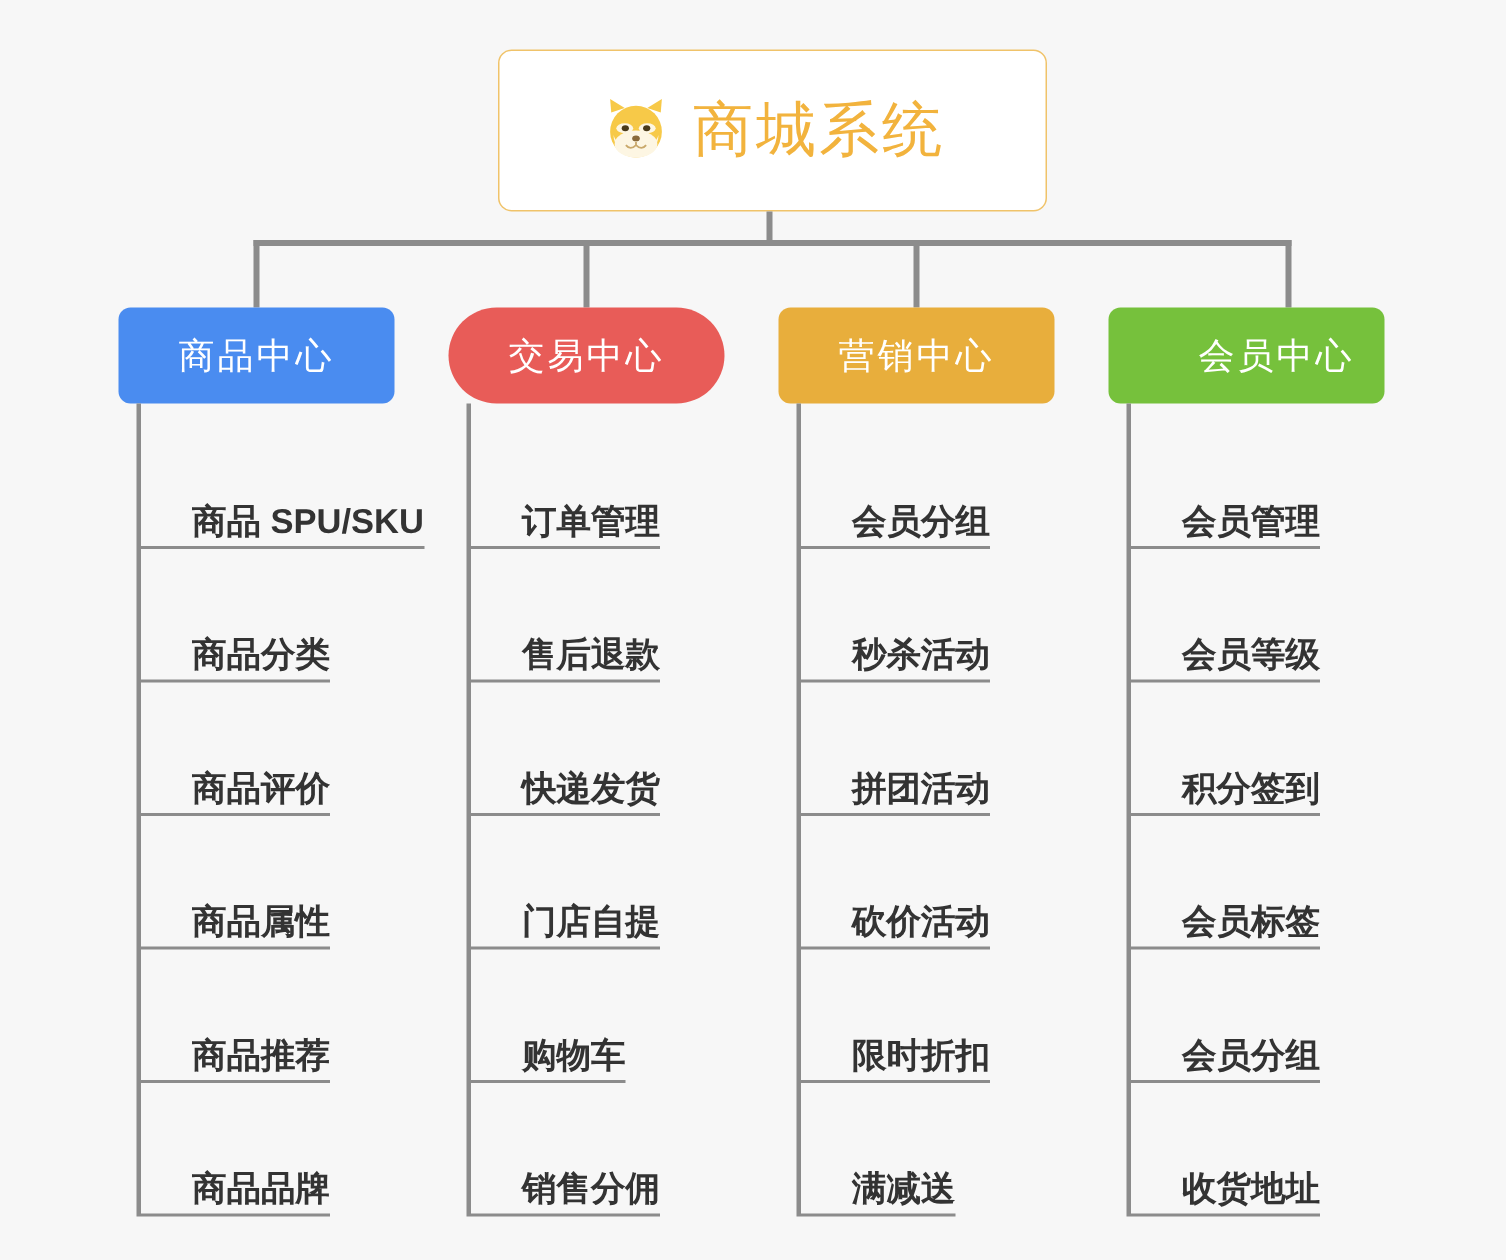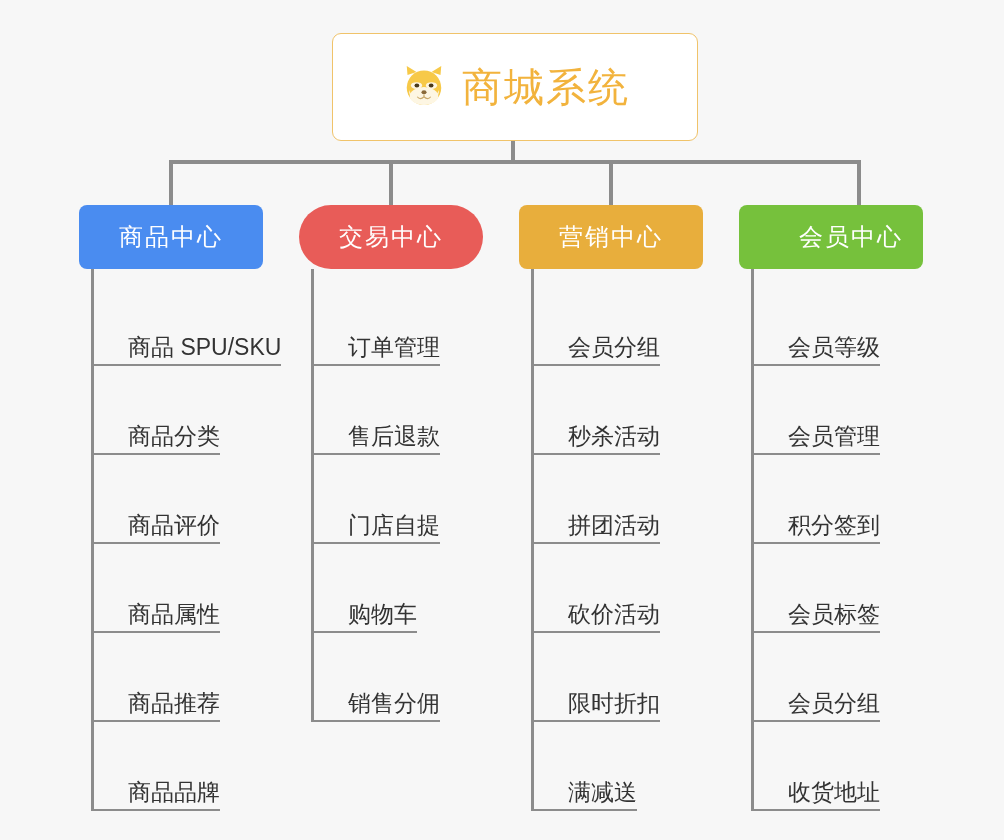--- a/index.html
+++ b/index.html
@@ -86,20 +86,21 @@
     width:208px;
   }
   .leaf-item{
     position:relative;
     height:89px;
     box-sizing:border-box;
     display:flex;
     align-items:flex-end;
     justify-content:flex-start;
     padding-left:34px;
+    font-weight:bold;
   }
   .leaf-label{
     font-size:23px;
     color:#333333;
     line-height:1.15;
     white-space:nowrap;
     padding-bottom:4px;
     border-bottom:2px solid #8c8c8c;
     display:inline-block;
     position:relative;
@@ -184,20 +185,23 @@
   <div class="column col-1">
     <div class="cat-head" style="background: rgb(232, 92, 88); border-radius: 32px;">交易中心</div>
     <div class="leaf-list">
       <div class="leaf-item">
           <span class="leaf-label">订单管理</span>
         </div>
       <div class="leaf-item">
           <span class="leaf-label">售后退款</span>
         </div>
       <div class="leaf-item">
+          <span class="leaf-label">快递发货</span>
+        </div>
+      <div class="leaf-item">
           <span class="leaf-label">门店自提</span>
         </div>
       <div class="leaf-item">
           <span class="leaf-label">购物车</span>
         </div>
       <div class="leaf-item">
           <span class="leaf-label">销售分佣</span>
         </div>
     </div>
   </div>
@@ -223,26 +227,26 @@
       <div class="leaf-item">
           <span class="leaf-label">满减送</span>
         </div>
     </div>
   </div>
 
   <div class="column col-3">
     <div class="cat-head" style="background: rgb(118, 193, 60); padding-left: 40px;">会员中心</div>
     <div class="leaf-list">
       <div class="leaf-item">
+          <span class="leaf-label">会员管理</span>
+        </div>
+      <div class="leaf-item">
           <span class="leaf-label">会员等级</span>
         </div>
       <div class="leaf-item">
-          <span class="leaf-label">会员管理</span>
-        </div>
-      <div class="leaf-item">
           <span class="leaf-label">积分签到</span>
         </div>
       <div class="leaf-item">
           <span class="leaf-label">会员标签</span>
         </div>
       <div class="leaf-item">
           <span class="leaf-label">会员分组</span>
         </div>
       <div class="leaf-item">
           <span class="leaf-label">收货地址</span>

